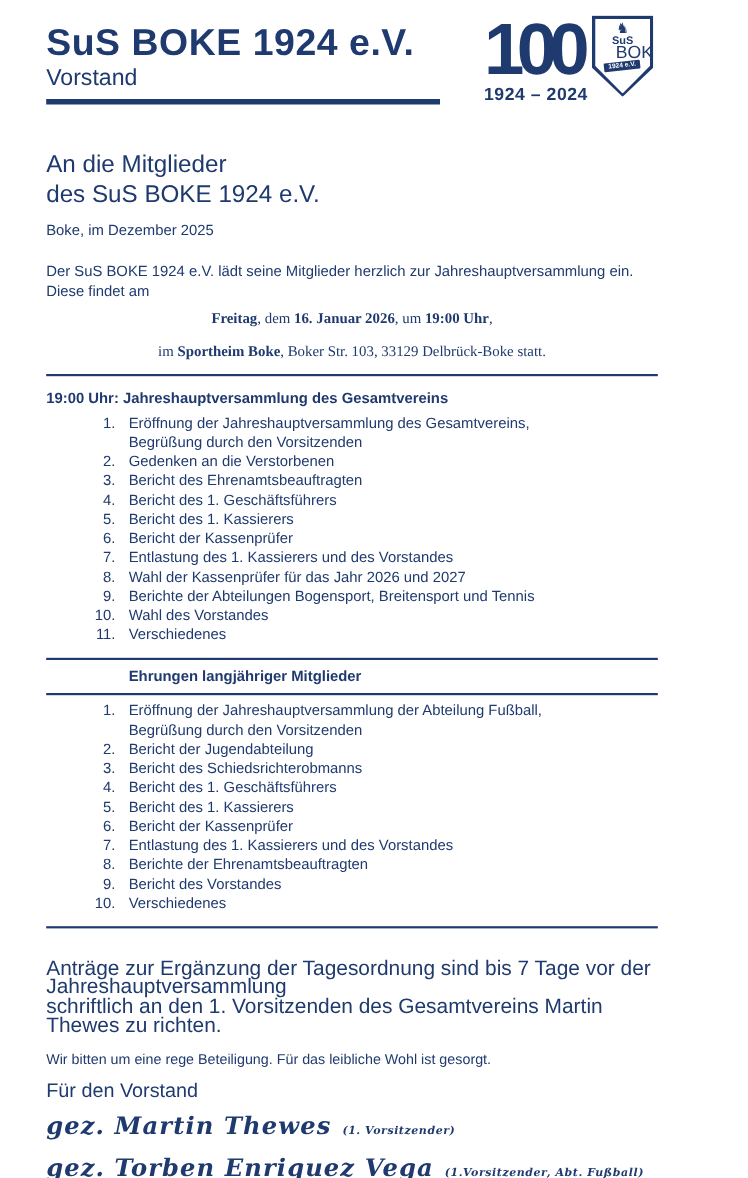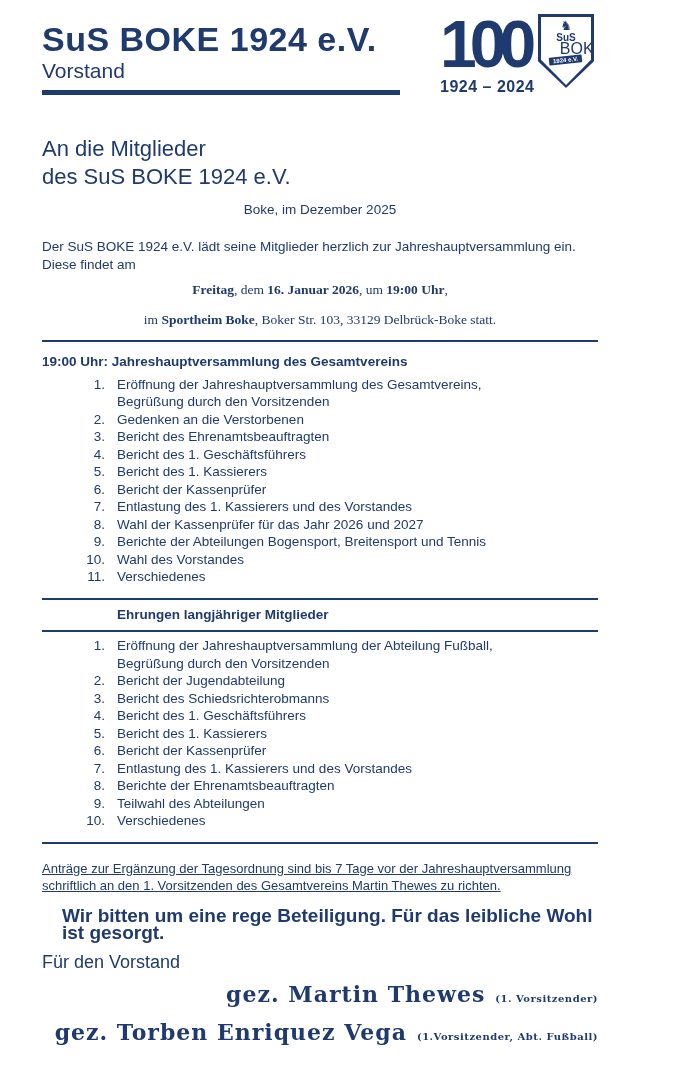--- a/index.html
+++ b/index.html
@@ -54,40 +54,40 @@
   .crest-emblem{font-size:13px;line-height:14px;color:var(--navy);margin-top:2px;}
   .crest-sus{font-size:10px;font-weight:bold;line-height:10px;color:var(--navy);}
   .crest-boke{font-size:16px;font-weight:normal;line-height:11px;color:var(--navy);padding-left:32px;}
   .crest-banner{
     margin-top:2px;background:var(--navy);color:#fff;
     font-size:6px;font-weight:bold;line-height:8px;padding:0 4px;
     transform:rotate(-6deg);border-radius:1px;
   }
   
   .recipient{margin-top:40px;font-size:22px;line-height:28px;color:var(--navy);}
-  .dateline{margin-top:10px;text-align:center;font-size:13.5px;line-height:17px;}
+  .dateline{margin-top:10px;text-align:left;font-size:13.5px;line-height:17px;}
   .intro{margin-top:20px;font-size:13.5px;line-height:17.5px;white-space:pre-line;}
   .center-line{margin-top:8px;text-align:center;font-size:13.5px;line-height:17.5px;font-family:Liberation Serif, serif;}
   .center-line.where{margin-top:12px;}
   .b{font-weight:bold;}
   .rule{height:2px;background:var(--navy);margin-top:12px;}
   .rule.thin-gap{margin-top:7px;}
   .section-heading{margin-top:11px;font-size:13.5px;font-weight:bold;line-height:17.5px;}
   .section-heading.second{margin-top:22px;}
   .agenda{margin-top:5px;}
   .li{display:flex;font-size:13.5px;line-height:17.5px;}
   .li .num{width:63px;text-align:right;flex:none;}
   .li .txt{padding-left:12px;white-space:pre-line;}
   .honors{margin-top:6px;padding-left:75px;font-size:13.5px;font-weight:bold;line-height:17.5px;}
-  .motions{margin-top:16px;font-size:13px;line-height:17.5px;white-space:pre-line;text-decoration:underline;}
-  .appeal{margin-top:12px;font-size:19px;font-weight:bold;line-height:17.5px;margin-left:20px;}
+  .motions{margin-top:28px;font-size:19px;line-height:17.5px;white-space:pre-line;}
+  .appeal{margin-top:12px;font-size:13px;font-weight:normal;line-height:17.5px;}
   .for-board{margin-top:12px;font-size:18px;line-height:17.5px;}
   
   .sig{margin-top:8px;display:flex;align-items:baseline;
-       font-family:"DejaVu Serif","Liberation Serif",serif;justify-content:flex-end;}
+       font-family:"DejaVu Serif","Liberation Serif",serif;font-style:italic;}
   .sig-name{font-size:22px;line-height:30px;letter-spacing:1px;font-weight:bold;}
   .sig-role{font-size:10px;padding-left:10px;letter-spacing:0.5px;font-weight:bold;}
 </style>
 </head>
 <body>
 
 <div class="page">
 
   <div>
     <div class="club-title">SuS BOKE 1924 e.V.</div>
@@ -206,21 +206,21 @@
     <div class="li">
         <span class="num">7.</span>
         <span class="txt">Entlastung des 1. Kassierers und des Vorstandes</span>
       </div>
     <div class="li">
         <span class="num">8.</span>
         <span class="txt">Berichte der Ehrenamtsbeauftragten</span>
       </div>
     <div class="li">
         <span class="num">9.</span>
-        <span class="txt">Teilwahl des Abteilungen</span>
+        <span class="txt">Bericht des Vorstandes</span>
       </div>
     <div class="li">
         <span class="num">10.</span>
         <span class="txt">Verschiedenes</span>
       </div>
   </div>
 
   <div class="rule"></div>
 
   <div class="motions">Anträge zur Ergänzung der Tagesordnung sind bis 7 Tage vor der Jahreshauptversammlung

